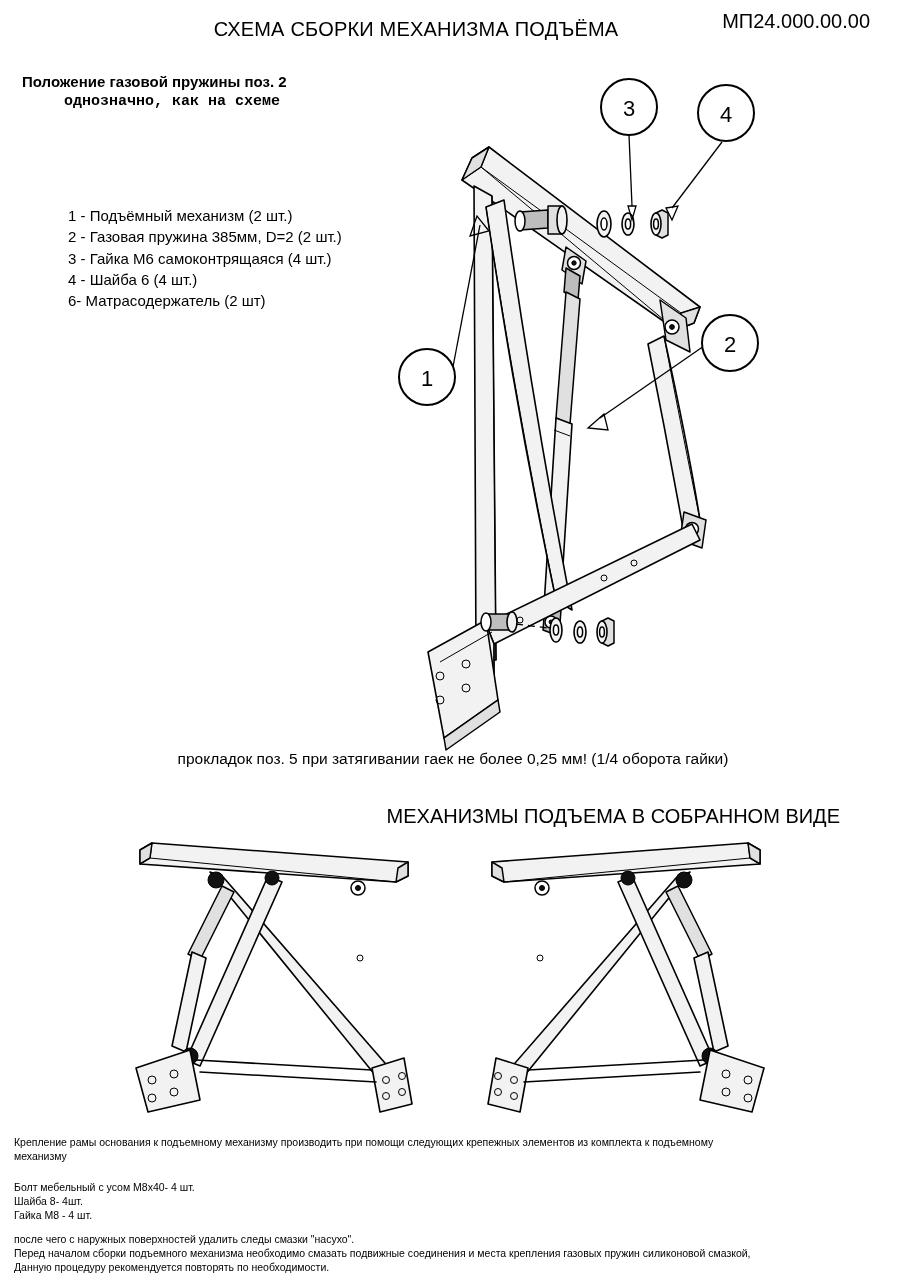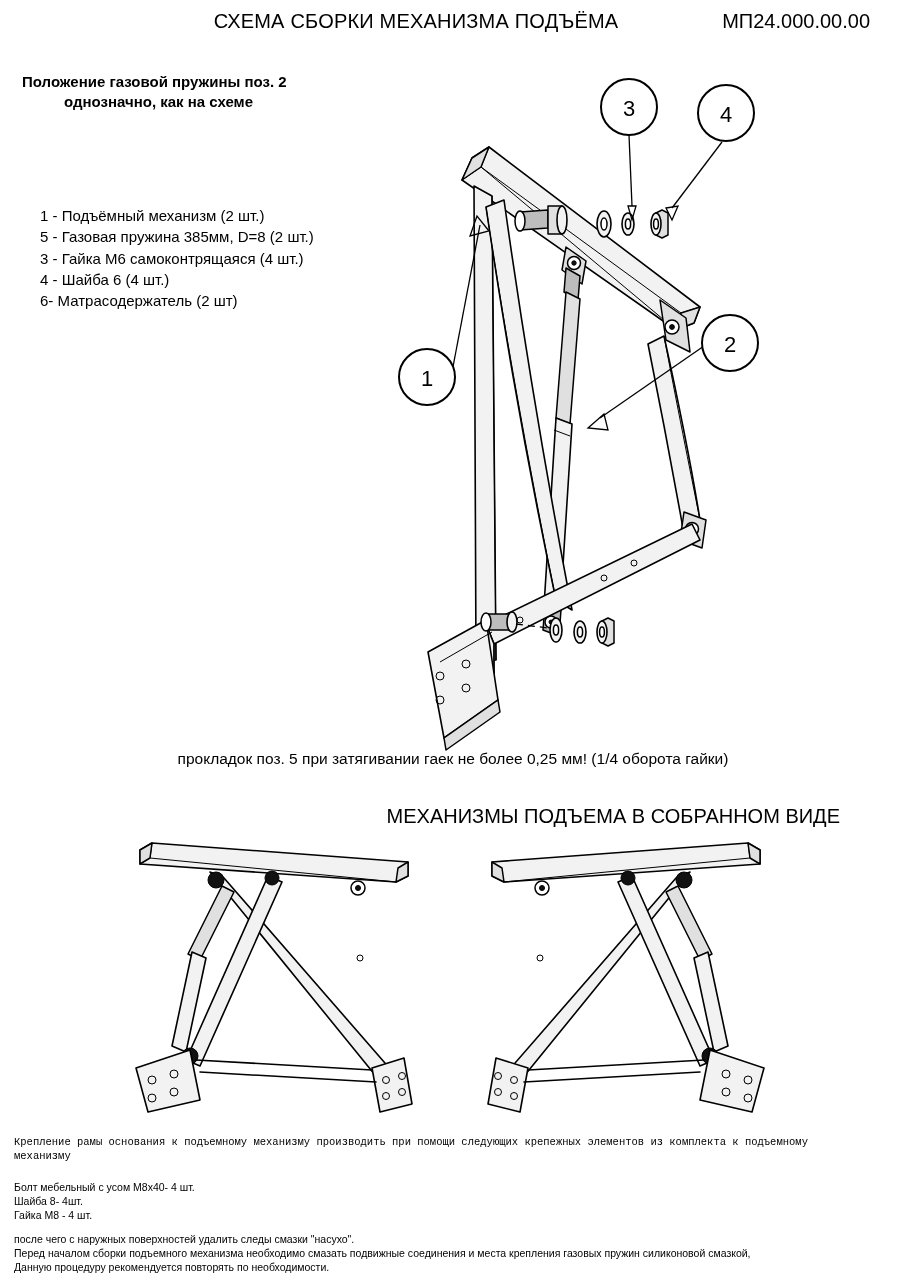--- a/index.html
+++ b/index.html
@@ -8,59 +8,59 @@
     background:#ffffff;
     font-family:"Liberation Sans", sans-serif;
     color:#000000;
     position:relative;
     overflow:hidden;
   }
   .sheet{position:relative;width:900px;height:1280px;}
 
   
   .title-main{
-    position:absolute;left:0;top:10px;width:832px;
+    position:absolute;left:0;top:18px;width:832px;
     text-align:center;font-size:20px;letter-spacing:.2px;
   }
   .title-main span{padding-left:0;}
   .doc-code{
     position:absolute;right:30px;top:10px;
     font-size:20px;
   }
 
   
   .note-top{
     position:absolute;left:22px;top:72px;width:330px;
     font-size:15px;font-weight:bold;line-height:1.35;
   }
-  .note-top .l2{display:block;padding-left:42px;}
+  .note-top .l2{display:block;padding-left:42px;font-family:Liberation Mono, monospace;}
 
   
   .parts{
     position:absolute;left:40px;top:205px;width:360px;
     font-size:15px;line-height:1.42;
   }
-  .parts div{white-space:nowrap;}
+  .parts div{white-space:nowrap;margin-left:28px;}
 
   
   .warn{
     position:absolute;left:20px;top:748px;width:866px;
     font-size:15.5px;line-height:1.4;text-align:center;
   }
   .warn .l2{display:block;}
 
   
   .title-2{
     position:absolute;left:0;top:805px;width:840px;
     text-align:right;font-size:20px;
   }
 
   
   .foot{position:absolute;left:14px;width:870px;font-size:10.5px;line-height:1.35;}
-  .foot-a{top:1135px;font-family:Liberation Mono, monospace;}
+  .foot-a{top:1135px;}
   .foot-b{top:1180px;}
   .foot-c{top:1232px;}
   .foot div{white-space:nowrap;}
 
   
   svg.draw{position:absolute;left:0;top:0;width:900px;height:1280px;}
 
   .ln{fill:none;stroke:#000;stroke-width:1.6;stroke-linejoin:round;stroke-linecap:round;}
   .ln-thin{fill:none;stroke:#000;stroke-width:1;}
   .ln-lead{fill:none;stroke:#000;stroke-width:1.3;}
@@ -82,21 +82,21 @@
   </div>
   <div class="doc-code">МП24.000.00.00</div>
 
   <div class="note-top">
     <span>Положение газовой пружины поз. 2</span>
     <span class="l2">однозначно, как на схеме</span>
   </div>
 
   <div class="parts">
     <div>1 - Подъёмный механизм (2 шт.)</div>
-    <div>5 - Газовая пружина 385мм, D=8 (2 шт.)</div>
+    <div>2 - Газовая пружина 385мм, D=2 (2 шт.)</div>
     <div>3 - Гайка М6 самоконтрящаяся (4 шт.)</div>
     <div>4 - Шайба 6 (4 шт.)</div>
     <div>6- Матрасодержатель (2 шт)</div>
   </div>
 
   <svg class="draw" viewBox="0 0 900 1280">
 
     <g>
       <path class="fill-l" d="M472,158 L489,147 L700,307 L694,323 L676,330 L462,180 Z"></path>
       <path class="ln-thin" d="M489,147 L481,167 L676,330"></path>

